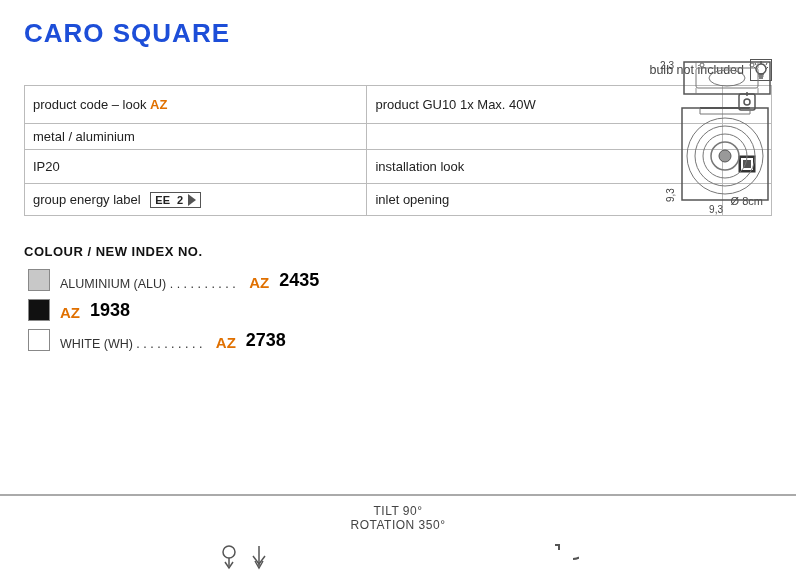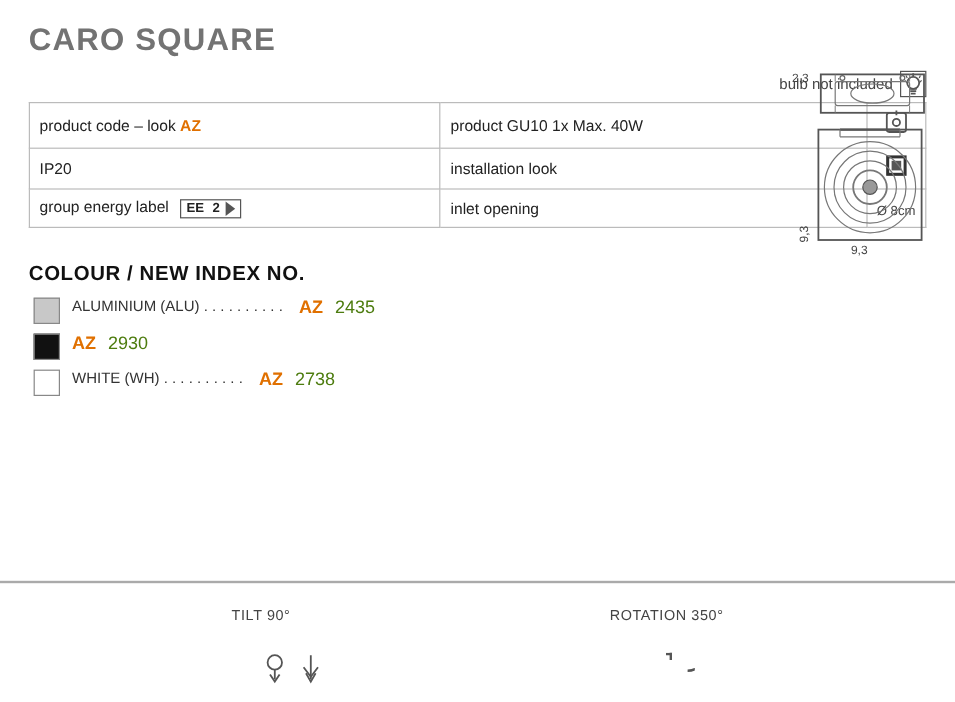--- a/index.html
+++ b/index.html
@@ -19,21 +19,21 @@
       height: 585px;
       padding: 18px 24px 10px 24px;
       position: relative;
     }
 
     
     .title {
       font-size: 26px;
       font-weight: 900;
       letter-spacing: 1px;
-      color: #737373;
+      color: #1d4ed8;
       margin-bottom: 10px;
     }
 
     
     .bulb-row {
       display: flex;
       justify-content: flex-end;
       align-items: center;
       margin-bottom: 4px;
       gap: 6px;
@@ -85,77 +85,78 @@
       border-bottom: 6px solid transparent;
       border-left: 8px solid #555;
       margin-left: 3px;
     }
 
     
     .colour-section {
       margin-top: 8px;
     }
     .colour-title {
-      font-size: 17px;
+      font-size: 13px;
       font-weight: 700;
       letter-spacing: 0.5px;
       margin-bottom: 10px;
       color: #111;
     }
 
     .colour-list {
       display: flex;
       flex-direction: column;
       gap: 8px;
       margin-left: 4px;
     }
     .colour-item {
       display: flex;
-      align-items: flex-start;
+      align-items: flex-end;
       gap: 10px;
       font-size: 12.5px;
       color: #333;
     }
     .colour-swatch {
       width: 22px;
       height: 22px;
       border: 1px solid #888;
       flex-shrink: 0;
     }
     .swatch-aluminium { background: #c8c8c8; }
     .swatch-black { background: #111; }
     .swatch-white { background: #fff; }
     .colour-code {
       color: #e07000;
       font-weight: bold;
       font-size: 15px;
     }
     .colour-code-num {
-      color: #4d7c0f;
-      font-weight: normal;
-      font-size: 15px;
+      color: #000000;
+      font-weight: bold;
+      font-size: 18px;
     }
 
     
     .bottom-section {
       position: absolute;
       bottom: 0;
       left: 0;
       width: 100%;
       border-top: 2px solid #bbb;
     }
 
     .tilt-rotation-bar {
       display: flex;
       justify-content: space-around;
       align-items: center;
-      padding: 20px 60px;
+      padding: 8px 60px;
       font-size: 12px;
       color: #444;
       letter-spacing: 0.5px;
+      flex-direction: column;
     }
 
     .tilt-rotation-icons {
       display: flex;
       justify-content: space-around;
       align-items: flex-start;
       padding: 4px 80px 8px 80px;
     }
 
     
@@ -205,20 +206,27 @@
       <td class="icon-cell">
         <svg width="22" height="22" viewBox="0 0 22 22">
           <rect x="3" y="3" width="16" height="16" rx="2" fill="none" stroke="#555" stroke-width="1.5"></rect>
           <circle cx="11" cy="11" r="3" fill="none" stroke="#555" stroke-width="1.5"></circle>
           <line x1="11" y1="1" x2="11" y2="5" stroke="#555" stroke-width="1.5"></line>
         </svg>
       </td>
     </tr>
     <tr>
       <td>
+        <span>metal / aluminium</span>
+      </td>
+      <td></td>
+      <td class="icon-cell"></td>
+    </tr>
+    <tr>
+      <td>
         <span>IP20</span>
       </td>
       <td>
         <span>installation look</span>
       </td>
       <td class="icon-cell">
         <svg width="18" height="18" viewBox="0 0 18 18">
           <rect x="1" y="1" width="16" height="16" fill="#333" stroke="#333" stroke-width="1"></rect>
           <rect x="3" y="3" width="12" height="12" fill="#fff"></rect>
           <rect x="5" y="5" width="8" height="8" fill="#555"></rect>
@@ -251,21 +259,21 @@
       <div class="colour-item">
         <div class="colour-swatch swatch-aluminium"></div>
         <span>ALUMINIUM (ALU) . . . . . . . . . .&nbsp;</span>
         <span class="colour-code">AZ</span>
           <span class="colour-code-num">2435</span>
       </div>
 
       <div class="colour-item">
         <div class="colour-swatch swatch-black"></div>
         <span class="colour-code">AZ</span>
-          <span class="colour-code-num">2930</span>
+          <span class="colour-code-num">1938</span>
       </div>
 
       <div class="colour-item">
         <div class="colour-swatch swatch-white"></div>
         <span>WHITE (WH) . . . . . . . . . .&nbsp;</span>
         <span class="colour-code">AZ</span>
           <span class="colour-code-num">2738</span>
       </div>
 
     </div>

